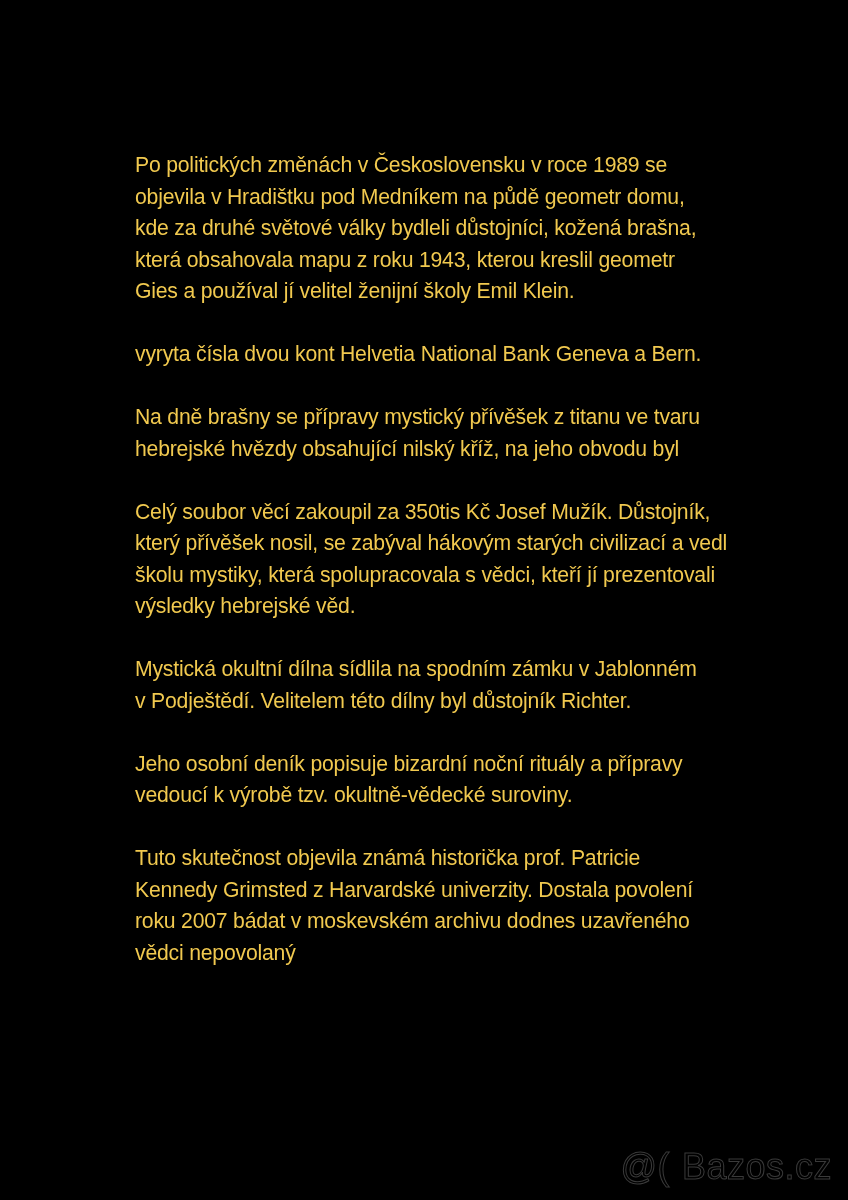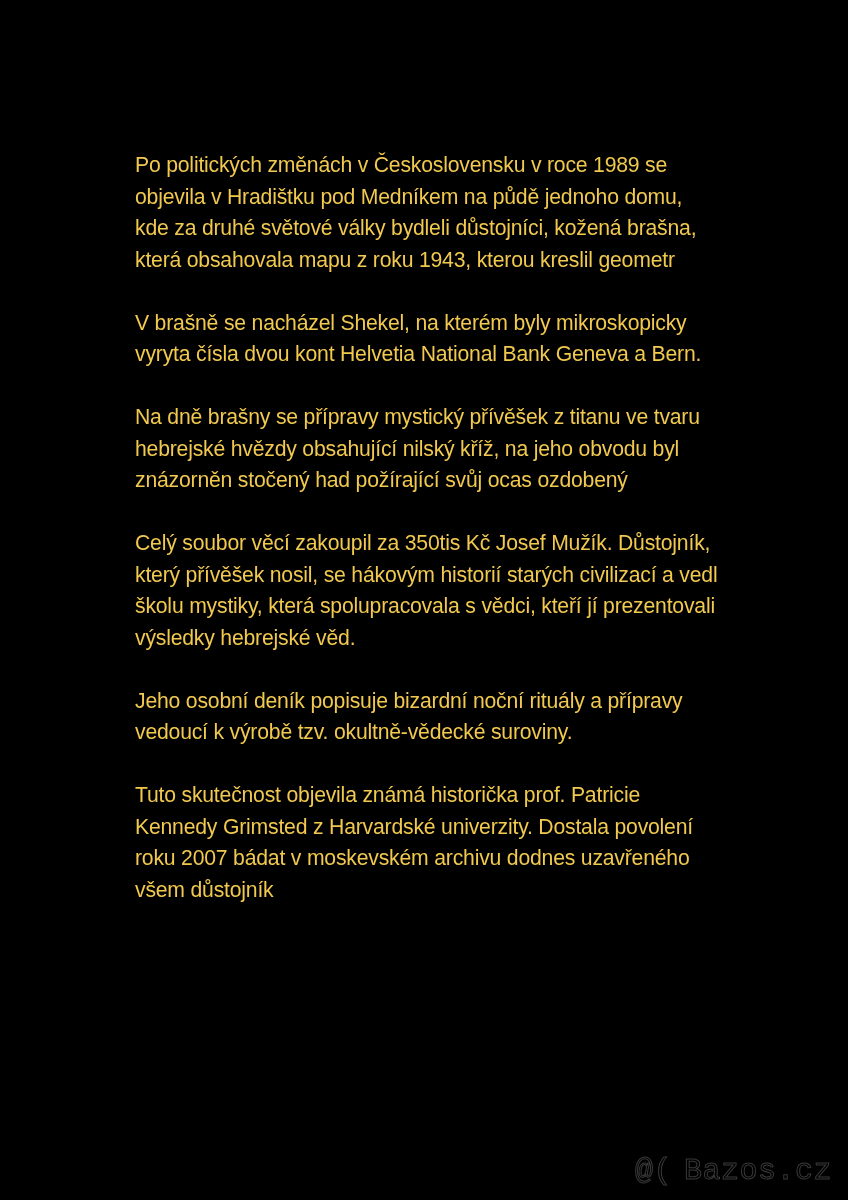--- a/index.html
+++ b/index.html
@@ -36,72 +36,75 @@
       padding: 0;
     }
     .para .line {
       display: block;
       white-space: nowrap;
     }
     .watermark {
       position: absolute;
       right: 20px;
       bottom: 12px;
-      font-family: Liberation Mono, monospace;
-      font-size: 30px;
+      font-family: Liberation Sans, sans-serif;
+      font-size: 36px;
       color: transparent;
       -webkit-text-stroke: 1px #3a3a3a;
       letter-spacing: 0.5px;
     }
     .watermark .wm-logo {
       margin-right: 12px;
     }
   </style>
 </head>
 <body>
 
 <div class="page">
   <div class="text-body">
 
     <p class="para">
       <span class="line">Po politických změnách v Československu v roce 1989 se</span>
-      <span class="line">objevila v Hradištku pod Medníkem na půdě jednoho domu,</span>
+      <span class="line">objevila v Hradištku pod Medníkem na půdě geometr domu,</span>
       <span class="line">kde za druhé světové války bydleli důstojníci, kožená brašna,</span>
       <span class="line">která obsahovala mapu z roku 1943, kterou kreslil geometr</span>
+      <span class="line">Gies a používal jí velitel ženijní školy Emil Klein.</span>
     </p>
 
     <p class="para">
-      <span class="line">V brašně se nacházel Shekel, na kterém byly mikroskopicky</span>
       <span class="line">vyryta čísla dvou kont Helvetia National Bank Geneva a Bern.</span>
     </p>
 
     <p class="para">
       <span class="line">Na dně brašny se přípravy mystický přívěšek z titanu ve tvaru</span>
       <span class="line">hebrejské hvězdy obsahující nilský kříž, na jeho obvodu byl</span>
-      <span class="line">znázorněn stočený had požírající svůj ocas ozdobený</span>
     </p>
 
     <p class="para">
       <span class="line">Celý soubor věcí zakoupil za 350tis Kč Josef Mužík. Důstojník,</span>
-      <span class="line">který přívěšek nosil, se hákovým historií starých civilizací a vedl</span>
+      <span class="line">který přívěšek nosil, se zabýval hákovým starých civilizací a vedl</span>
       <span class="line">školu mystiky, která spolupracovala s vědci, kteří jí prezentovali</span>
       <span class="line">výsledky hebrejské věd.</span>
     </p>
 
+    <p class="para">
+      <span class="line">Mystická okultní dílna sídlila na spodním zámku v Jablonném</span>
+      <span class="line">v Podještědí. Velitelem této dílny byl důstojník Richter.</span>
+    </p>
 
     <p class="para">
       <span class="line">Jeho osobní deník popisuje bizardní noční rituály a přípravy</span>
       <span class="line">vedoucí k výrobě tzv. okultně-vědecké suroviny.</span>
     </p>
 
     <p class="para">
       <span class="line">Tuto skutečnost objevila známá historička prof. Patricie</span>
       <span class="line">Kennedy Grimsted z Harvardské univerzity. Dostala povolení</span>
       <span class="line">roku 2007 bádat v moskevském archivu dodnes uzavřeného</span>
-      <span class="line">všem důstojník</span>
+      <span class="line">vědci nepovolaný</span>
     </p>
 
   </div>
 
   <div class="watermark">
     <span class="wm-logo">@(</span><span>Bazos.cz</span>
   </div>
 </div>
 
 </body></html>

